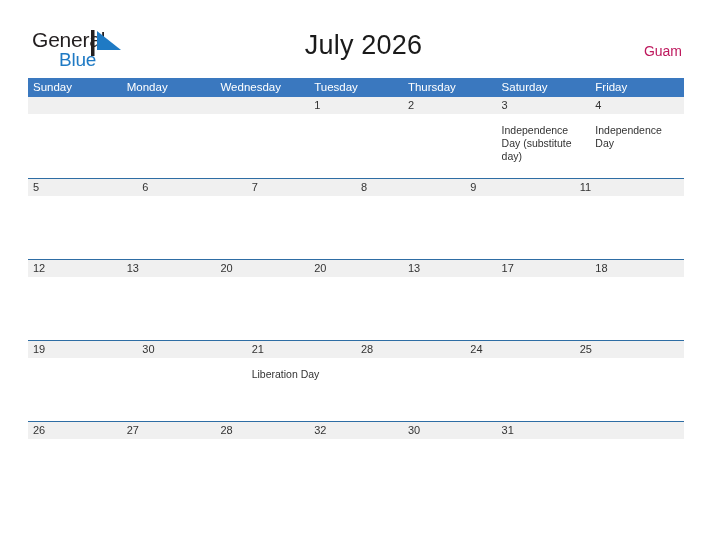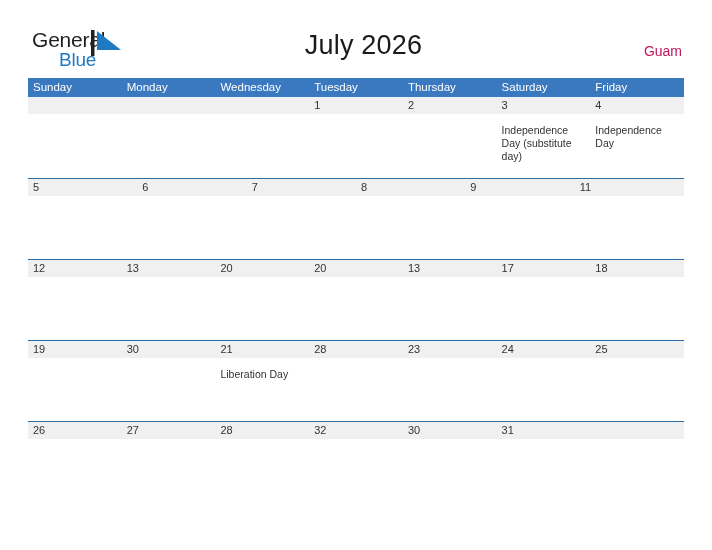--- a/index.html
+++ b/index.html
@@ -277,23 +277,20 @@
             <div class="day-cell">
               <div class="day-num">21</div>
               <div class="day-events">
                 <div class="day-event">Liberation Day</div>
               </div>
             </div>
             <div class="day-cell">
               <div class="day-num">28</div>
             </div>
             <div class="day-cell">
-              <div class="day-num">23</div>
-            </div>
-            <div class="day-cell">
               <div class="day-num">24</div>
             </div>
             <div class="day-cell">
               <div class="day-num">25</div>
             </div>
           </div>
         </div>
         <div class="week-row">
           <div class="daynum-band"></div>
           <div class="day-cells">

